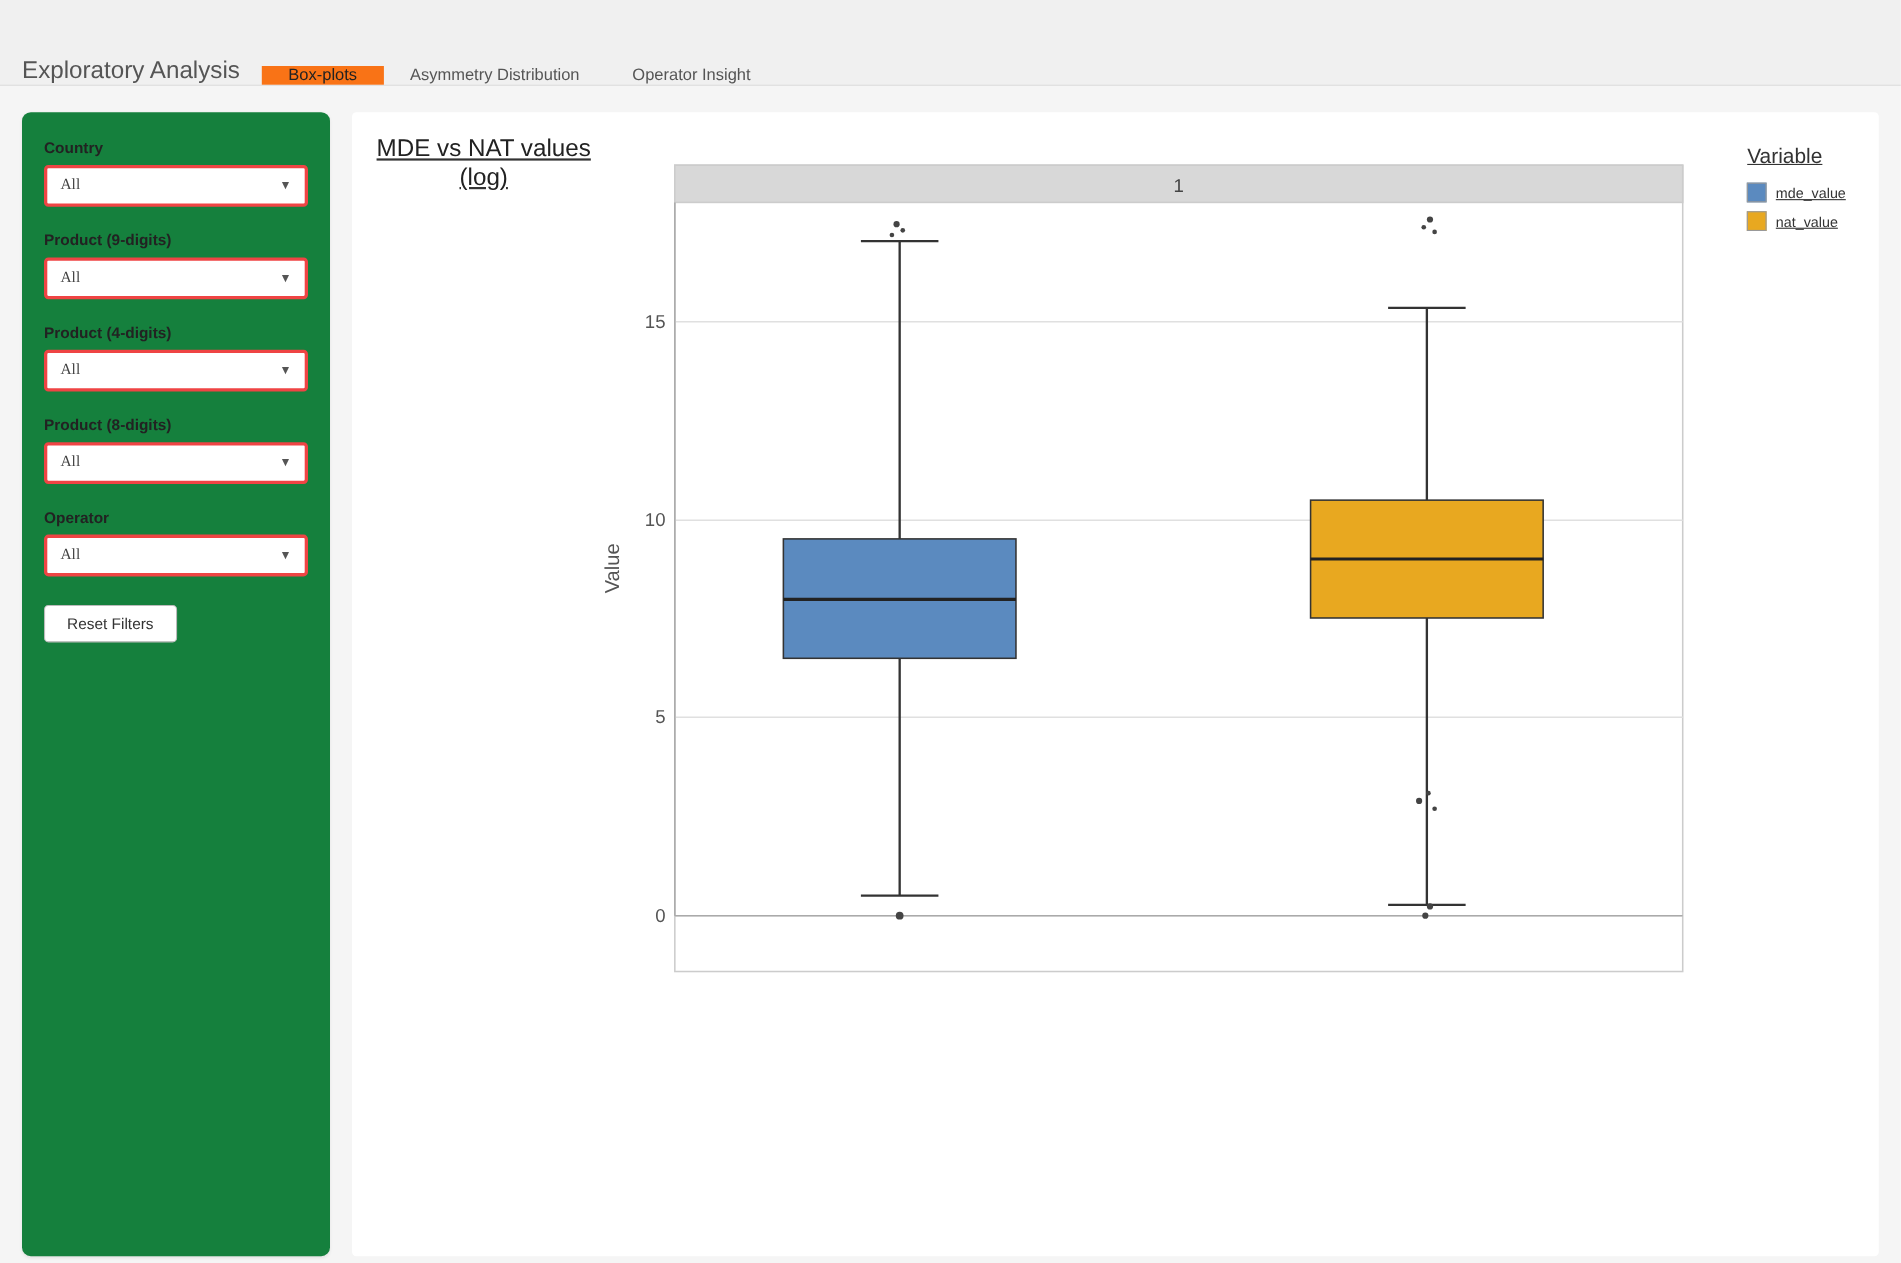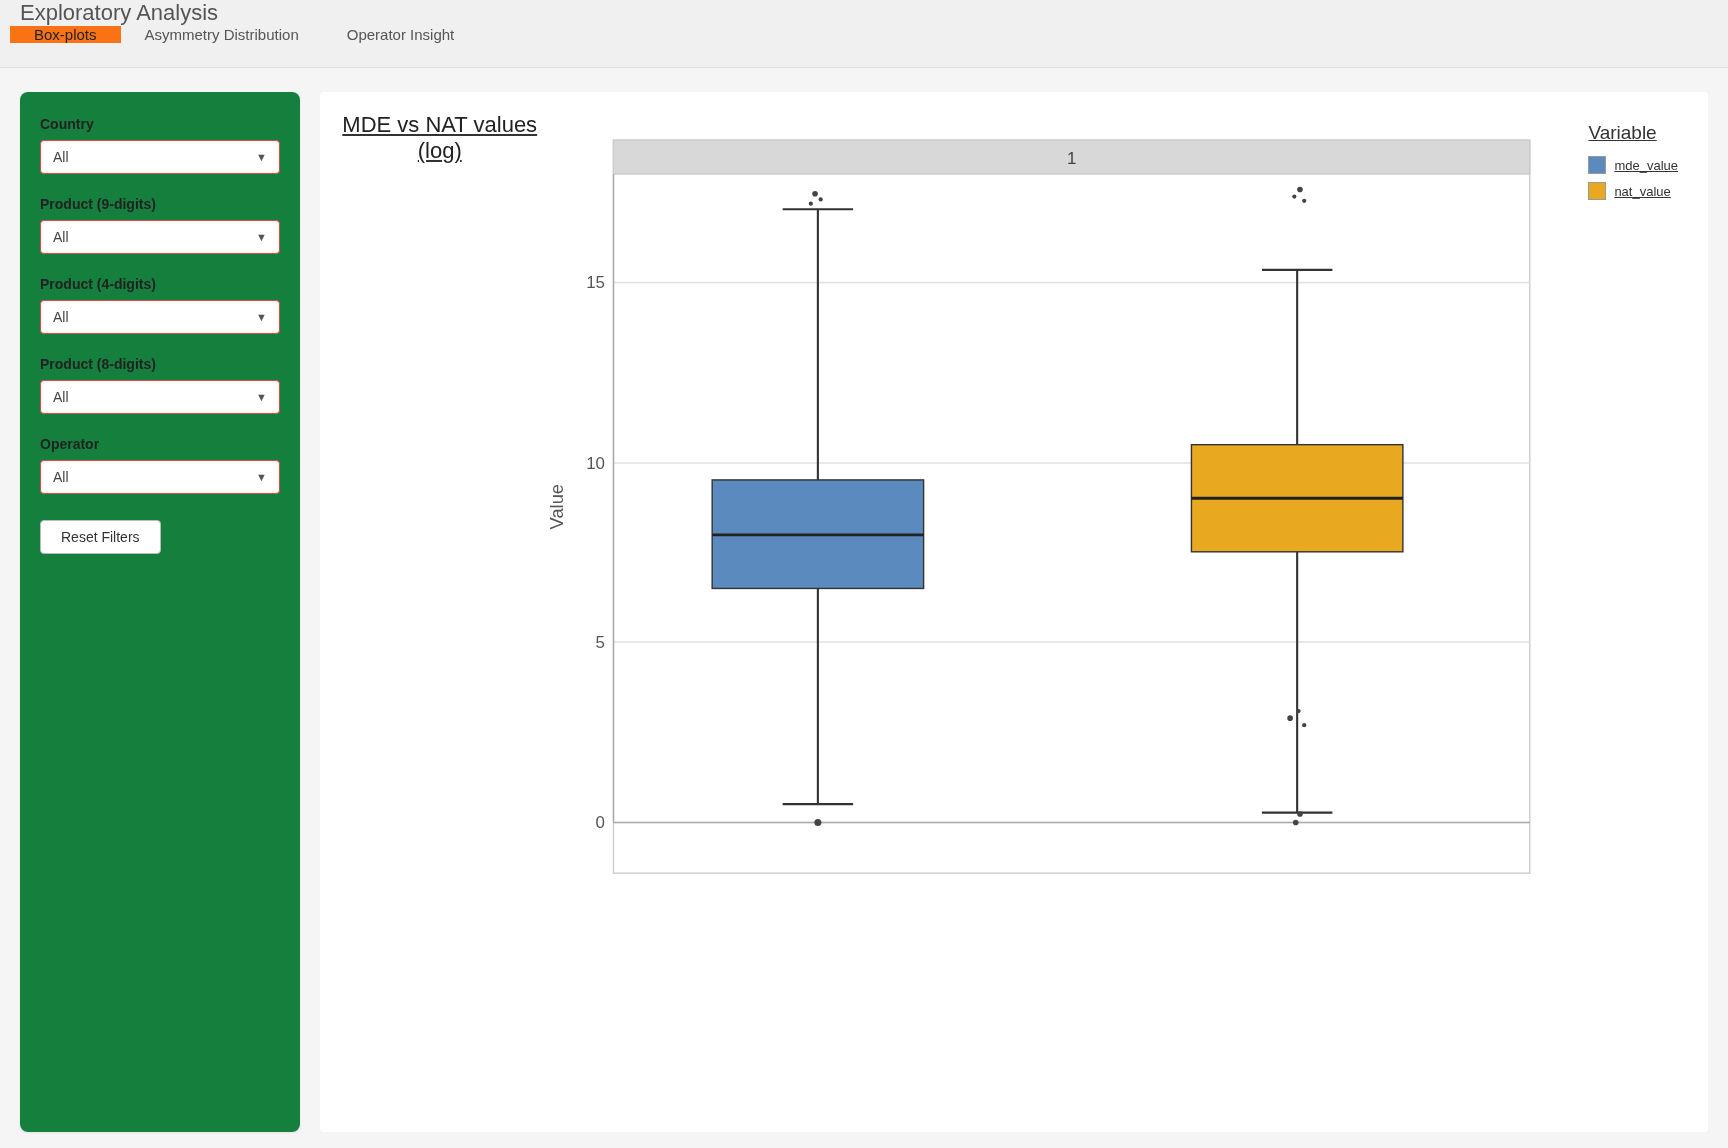--- a/index.html
+++ b/index.html
@@ -6,26 +6,25 @@
     body {
       font-family: 'Segoe UI', Arial, sans-serif;
       background: #f5f5f5;
       color: #333;
       font-size: 14px;
     }
 
     
     .nav-bar {
       display: flex;
-      align-items: flex-start;
+      align-items: flex-end;
       background: #f0f0f0;
       border-bottom: 1px solid #ddd;
-      height: 68px;
+      height: 78px;
       padding: 0 10px;
-      flex-direction: column;
     }
     .nav-title {
       display: flex;
       align-items: center;
       padding: 0 20px 0 10px;
       font-size: 22px;
       color: #555;
       font-weight: 400;
     }
     .nav-tabs {
@@ -77,26 +76,27 @@
     .filter-label {
       font-weight: 700;
       font-size: 14px;
       color: #222;
     }
     .filter-select {
       display: flex;
       align-items: center;
       justify-content: space-between;
       background: #fff;
-      border: 1px solid #ef4444;
+      border: 3px solid #ef4444;
       border-radius: 4px;
       padding: 8px 12px;
       cursor: pointer;
       font-size: 14px;
       color: #444;
+      font-family: Liberation Serif, serif;
     }
     .filter-select .chevron {
       font-size: 11px;
       color: #555;
     }
 
     .reset-btn {
       display: inline-flex;
       align-items: center;
       justify-content: center;

